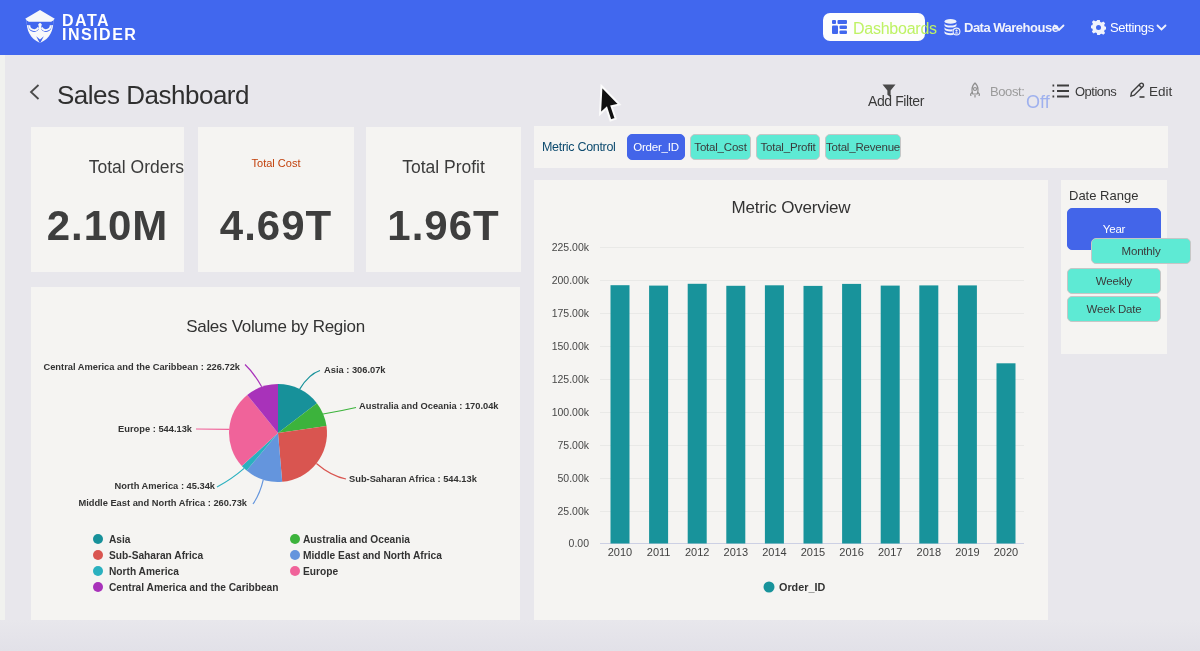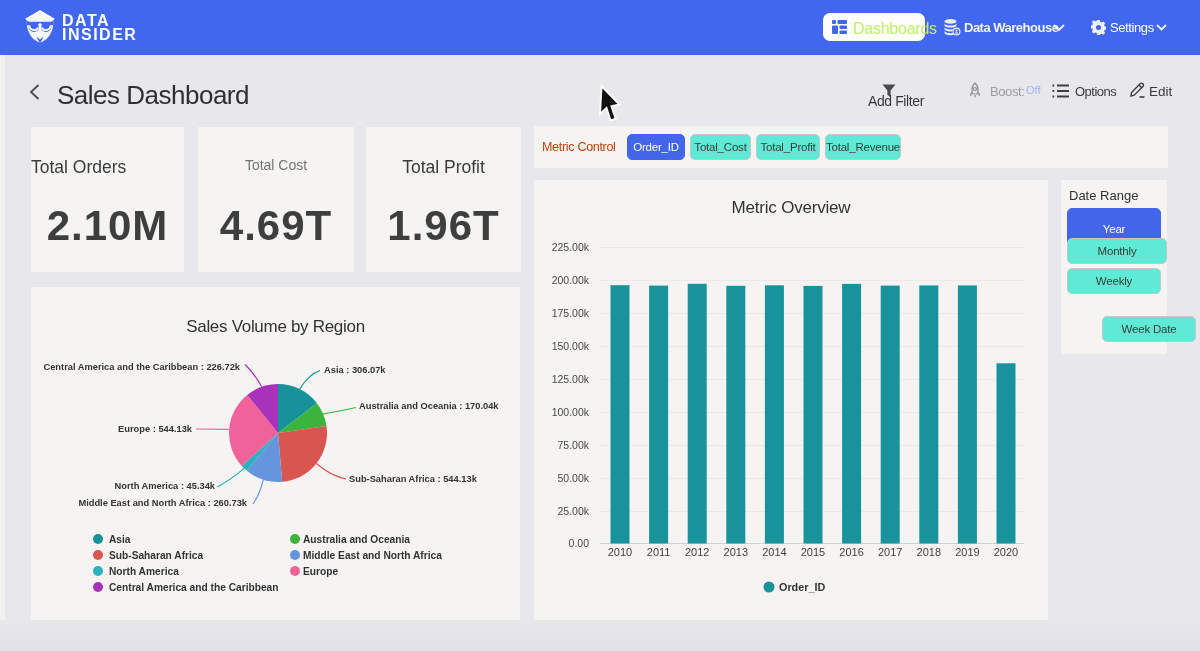--- a/index.html
+++ b/index.html
@@ -80,21 +80,21 @@
 <div class="abs" style="left:868px;top:84px;font-size:14px;letter-spacing:-0.4px;font-weight:500;color:#3a3a3a;margin-top:9px;">Add Filter</div>
 
 <svg class="abs" style="left:968px;top:82px;" width="14" height="17" viewBox="0 0 14 17">
   <g fill="none" stroke="#8f8f8f" stroke-width="1.2">
   <path d="M7 1 C9.2 2.8 10 5.4 10 7.8 C10 9.6 9.6 11 9.2 12 H4.8 C4.4 11 4 9.6 4 7.8 C4 5.4 4.8 2.8 7 1 Z"></path>
   <circle cx="7" cy="7" r="1.5"></circle>
   <path d="M4.6 9.8 L2.6 12.2 L2.9 14 M9.4 9.8 L11.4 12.2 L11.1 14 M7 13 v2.5"></path>
   </g>
 </svg>
 <div class="abs" style="left:990px;top:84px;font-size:13px;letter-spacing:-0.4px;color:#9b9b9b;">Boost:</div>
-<div class="abs" style="left:1026px;top:84px;font-size:11px;color:#9fb1ee;">Off</div>
+<div class="abs" style="left:1026px;top:92px;font-size:18px;color:#9fb1ee;">Off</div>
 
 <svg class="abs" style="left:1052px;top:84px;" width="17" height="14" viewBox="0 0 17 14">
   <g stroke="#3e3e3e" stroke-width="2">
     <path d="M5 1.5 H17 M5 7 H17 M5 12.5 H17"></path>
     <path d="M0.5 1.5 H2.2 M0.5 7 H2.2 M0.5 12.5 H2.2"></path>
   </g>
 </svg>
 <div class="abs" style="left:1075px;top:84px;font-size:13px;letter-spacing:-0.5px;font-weight:500;color:#3a3a3a;">Options</div>
 
 <svg class="abs" style="left:1130px;top:82px;" width="15" height="16" viewBox="0 0 15 16">
@@ -102,23 +102,23 @@
     <path d="M1.5 10.5 L10.2 1.8 a1.9 1.9 0 0 1 2.7 2.7 L4.2 13.2 L0.9 14.1 Z"></path>
     <path d="M9 3 l3 3"></path>
   </g>
   <path d="M9.5 15 H14.5" stroke="#3e3e3e" stroke-width="1.6"></path>
 </svg>
 <div class="abs" style="left:1149px;top:84px;font-size:13.5px;font-weight:500;color:#3a3a3a;">Edit</div>
 
 <div class="card" style="left:31px;top:127px;width:153px;height:145px;"></div>
 <div class="card" style="left:198px;top:127px;width:156px;height:145px;"></div>
 <div class="card" style="left:366px;top:127px;width:155px;height:145px;"></div>
-<div class="abs" style="left:31px;top:157px;width:153px;text-align:left;font-size:17.5px;color:#3b3b3b;">Total Orders</div>
+<div class="abs" style="left:31px;top:157px;width:153px;text-align:right;font-size:17.5px;color:#3b3b3b;">Total Orders</div>
 <div class="abs" style="left:31px;top:202px;width:153px;text-align:center;font-size:42px;font-weight:bold;color:#3e3e3e;letter-spacing:1px;">2.10M</div>
-<div class="abs" style="left:198px;top:157px;width:156px;text-align:center;font-size:14px;color:#737373;">Total Cost</div>
+<div class="abs" style="left:198px;top:157px;width:156px;text-align:center;font-size:11px;color:#c2410c;">Total Cost</div>
 <div class="abs" style="left:198px;top:202px;width:156px;text-align:center;font-size:42px;font-weight:bold;color:#3e3e3e;letter-spacing:1px;">4.69T</div>
 <div class="abs" style="left:366px;top:157px;width:155px;text-align:center;font-size:17.5px;color:#3b3b3b;">Total Profit</div>
 <div class="abs" style="left:366px;top:202px;width:155px;text-align:center;font-size:42px;font-weight:bold;color:#3e3e3e;letter-spacing:1px;">1.96T</div>
 
 <div class="card" style="left:31px;top:287px;width:489px;height:333px;"></div>
 <div class="abs" style="left:31px;top:317px;width:489px;text-align:center;font-size:17px;letter-spacing:-0.3px;color:#333;">Sales Volume by Region</div>
 <svg class="abs" style="left:31px;top:287px;" width="489" height="333" viewBox="31 287 489 333">
   <path d="M278 433 L278.0 384.0 A49 49 0 0 1 316.9 403.2 Z" fill="#17919a"></path>
   <path d="M278 433 L316.9 403.2 A49 49 0 0 1 326.5 426.0 Z" fill="#3cb33c"></path>
   <path d="M278 433 L326.5 426.0 A49 49 0 0 1 282.2 481.8 Z" fill="#d95550"></path>
@@ -156,21 +156,21 @@
     <circle cx="295" cy="539" r="5" fill="#3cb33c"></circle>
       <text x="303" y="543">Australia and Oceania</text>
     <circle cx="295" cy="555" r="5" fill="#6495dd"></circle>
       <text x="303" y="559">Middle East and North Africa</text>
     <circle cx="295" cy="571" r="5" fill="#f0639a"></circle>
       <text x="303" y="575">Europe</text>
   </g>
 </svg>
 
 <div class="card" style="left:534px;top:126px;width:634px;height:42px;"></div>
-<div class="abs" style="left:542px;top:140px;font-size:12.5px;letter-spacing:-0.3px;color:#c2410c;">Metric Control</div>
+<div class="abs" style="left:542px;top:140px;font-size:12.5px;letter-spacing:-0.3px;color:#0c4a6e;">Metric Control</div>
 <div class="btn sel" style="left:627px;top:134px;width:58px;height:26px;">Order_ID</div>
 <div class="btn" style="left:690px;top:134px;width:61px;height:26px;">Total_Cost</div>
 <div class="btn" style="left:756px;top:134px;width:64px;height:26px;">Total_Profit</div>
 <div class="btn" style="left:825px;top:134px;width:76px;height:26px;">Total_Revenue</div>
 <div class="btn" style="left:906px;top:134px;width:120px;height:26px;margin-top:48px;">Avg. Cost per Order</div>
 
 <div class="card" style="left:534px;top:180px;width:514px;height:440px;"></div>
 <div class="abs" style="left:534px;top:198px;width:514px;text-align:center;font-size:17px;letter-spacing:-0.2px;color:#333;">Metric Overview</div>
 <svg class="abs" style="left:534px;top:180px;" width="514" height="440" viewBox="534 180 514 440">
   <g stroke="#e9e9e7" stroke-width="1">
@@ -223,19 +223,19 @@
     <text x="967.4" y="556">2019</text>
     <text x="1006" y="556">2020</text>
   </g>
   <circle cx="769" cy="587" r="5.5" fill="#18939b"></circle>
   <text x="779" y="591" font-size="10.8px" font-weight="bold" fill="#333" font-family="Liberation Sans, sans-serif">Order_ID</text>
 </svg>
 
 <div class="card" style="left:1061px;top:180px;width:106px;height:174px;"></div>
 <div class="abs" style="left:1069px;top:188px;font-size:13px;color:#333;">Date Range</div>
 <div class="btn sel" style="left:1067px;top:208px;width:94px;height:42px;">Year</div>
-<div class="btn" style="left:1067px;top:238px;width:100px;height:26px;">Monthly</div>
+<div class="btn" style="left:1091px;top:238px;width:100px;height:26px;">Monthly</div>
 <div class="btn" style="left:1067px;top:268px;width:94px;height:26px;">Weekly</div>
-<div class="btn" style="left:1067px;top:316px;width:94px;height:26px;margin-left:35px;">Week Date</div>
+<div class="btn" style="left:1067px;top:296px;width:94px;height:26px;">Week Date</div>
 
 <svg class="abs" style="left:596px;top:84px;" width="28" height="40" viewBox="0 0 28 40">
   <path d="M5.5 2 L4 30 L10.5 24 L14.5 36.5 L19.7 34.6 L15.5 22.3 L23.5 20.5 Z" fill="#111" stroke="#fbfbfb" stroke-width="2"></path>
 </svg>
 
 </body></html>

